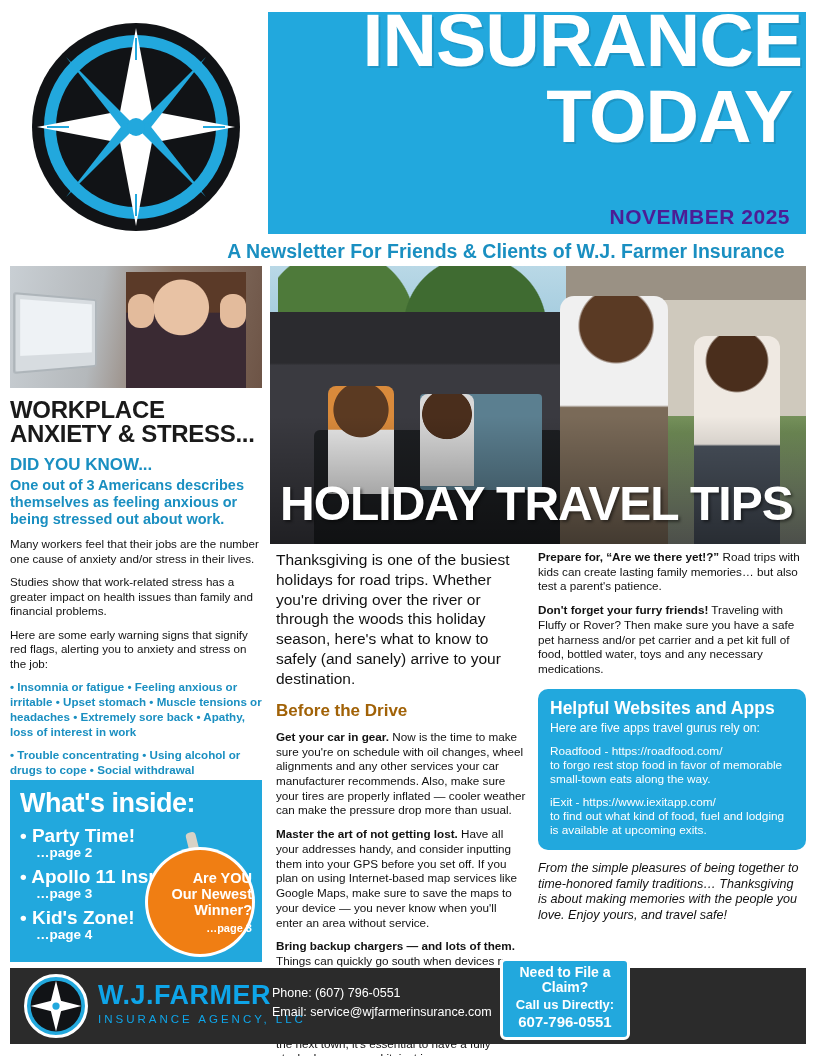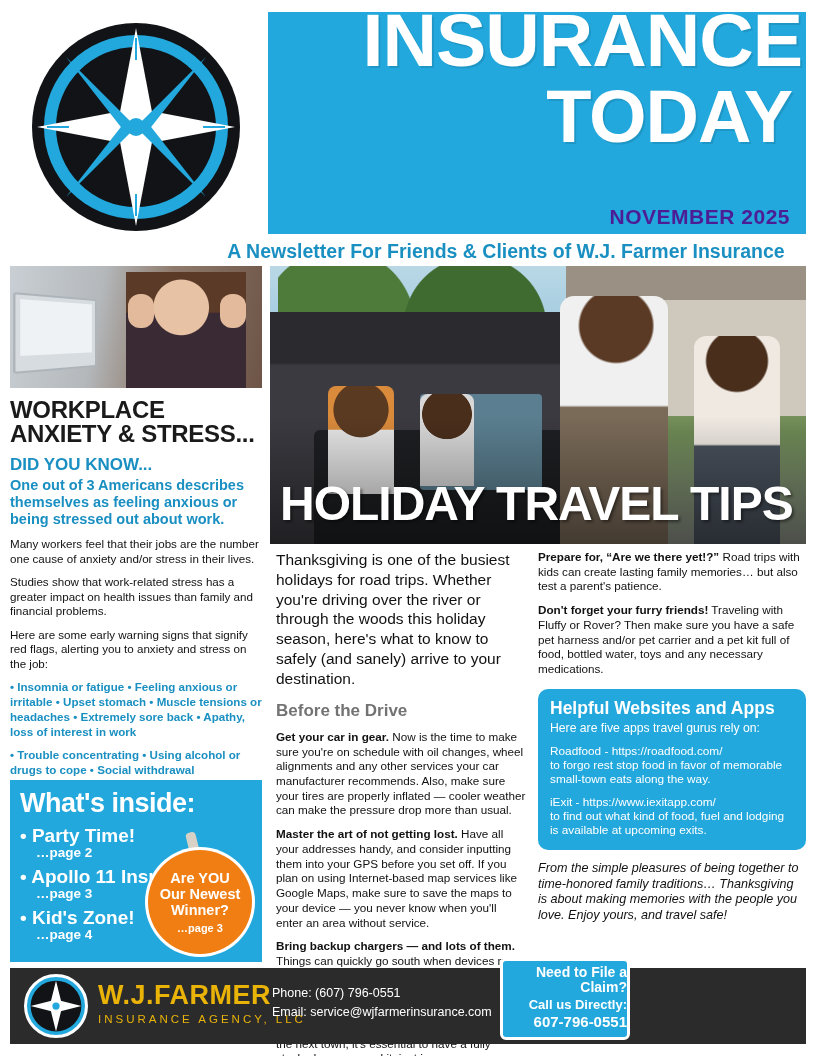--- a/index.html
+++ b/index.html
@@ -101,21 +101,21 @@
   .whats-inside ul { list-style: none; }
   .whats-inside li {
     font-size: 19px; font-weight: bold; line-height: 1.08; margin-top: 7px;
   }
   .whats-inside li .pg {
     display: block; font-size: 13.5px; font-weight: bold; margin-left: 16px; margin-top: -1px;
   }
   .badge-winner {
     position: absolute; left: 148px; top: 850px; width: 104px; height: 104px;
     border-radius: 50%; background: #f07e13; color: #fff;
-    display: flex; flex-direction: column; align-items: center; justify-content: center;
+    display: flex; flex-direction: column; align-items: flex-end; justify-content: center;
     text-align: center; font-weight: bold; font-size: 14.5px; line-height: 1.12;
     box-shadow: 0 0 0 3px #fff;
   }
   .badge-winner .bpg { font-size: 11px; margin-top: 3px; }
   .badge-stem {
     position: absolute; left: 188px; top: 832px; width: 10px; height: 26px;
     background: #d8d2c6; border-radius: 4px; transform: rotate(-14deg);
   }
 
   
@@ -159,21 +159,21 @@
   
   .col-mid {
     position: absolute; left: 276px; top: 550px; width: 250px;
   }
   .col-right {
     position: absolute; left: 538px; top: 550px; width: 268px;
   }
   .intro {
     font-size: 15.5px; color: #111; line-height: 1.28;
   }
-  h4.sub { font-size: 17px; font-weight: bold; color: #737373; margin: 12px 0 4px; }
+  h4.sub { font-size: 17px; font-weight: bold; color: #a16207; margin: 12px 0 4px; }
   .col-mid p.art, .col-right p.art {
     font-size: 11.7px; color: #111; line-height: 1.26; margin-top: 9px; text-align: left;
   }
   .col-mid p.art b, .col-right p.art b { font-weight: bold; }
 
   
   .helpful {
     margin-top: 12px; background: #22a8dd; color: #fff; border-radius: 10px;
     padding: 9px 12px 12px 12px;
   }
@@ -188,31 +188,31 @@
   
   .footer {
     position: absolute; left: 10px; top: 968px; width: 796px; height: 76px;
     background: #2b2b2b;
   }
   .footer-logo-circle {
     position: absolute; left: 14px; top: 6px; width: 64px; height: 64px; border-radius: 50%;
     background: #22a8dd; border: 3px solid #fff;
   }
   .footer-brand {
-    position: absolute; left: 88px; top: 12px; color: #eab308;
+    position: absolute; left: 88px; top: 12px; color: #0ea5e9;
   }
   .footer-brand .b1 { font-size: 27px; font-weight: bold; letter-spacing: 0.5px; }
   .footer-brand .b2 { font-size: 11.5px; letter-spacing: 3px; margin-top: 2px; }
   .footer-contact {
     position: absolute; left: 262px; top: 16px; color: #fff; font-size: 12.5px; line-height: 1.5;
   }
   .claim-badge {
     position: absolute; left: 500px; top: 958px; width: 130px; height: 82px;
     background: #22a8dd; border: 3px solid #fff; border-radius: 6px;
-    color: #fff; text-align: right; padding-top: 4px;
+    color: #fff; text-align: center; padding-top: 4px;
     font-family: "Liberation Sans", sans-serif;
   }
   .claim-badge .c1 { font-size: 14px; font-weight: bold; line-height: 1.05; }
   .claim-badge .c2 { font-size: 13px; font-weight: bold; line-height: 1.05; margin-top: 4px; }
   .claim-badge .c3 { font-size: 15px; font-weight: bold; margin-top: 1px; }
 </style>
 </head>
 <body>
 
 <div class="page">

